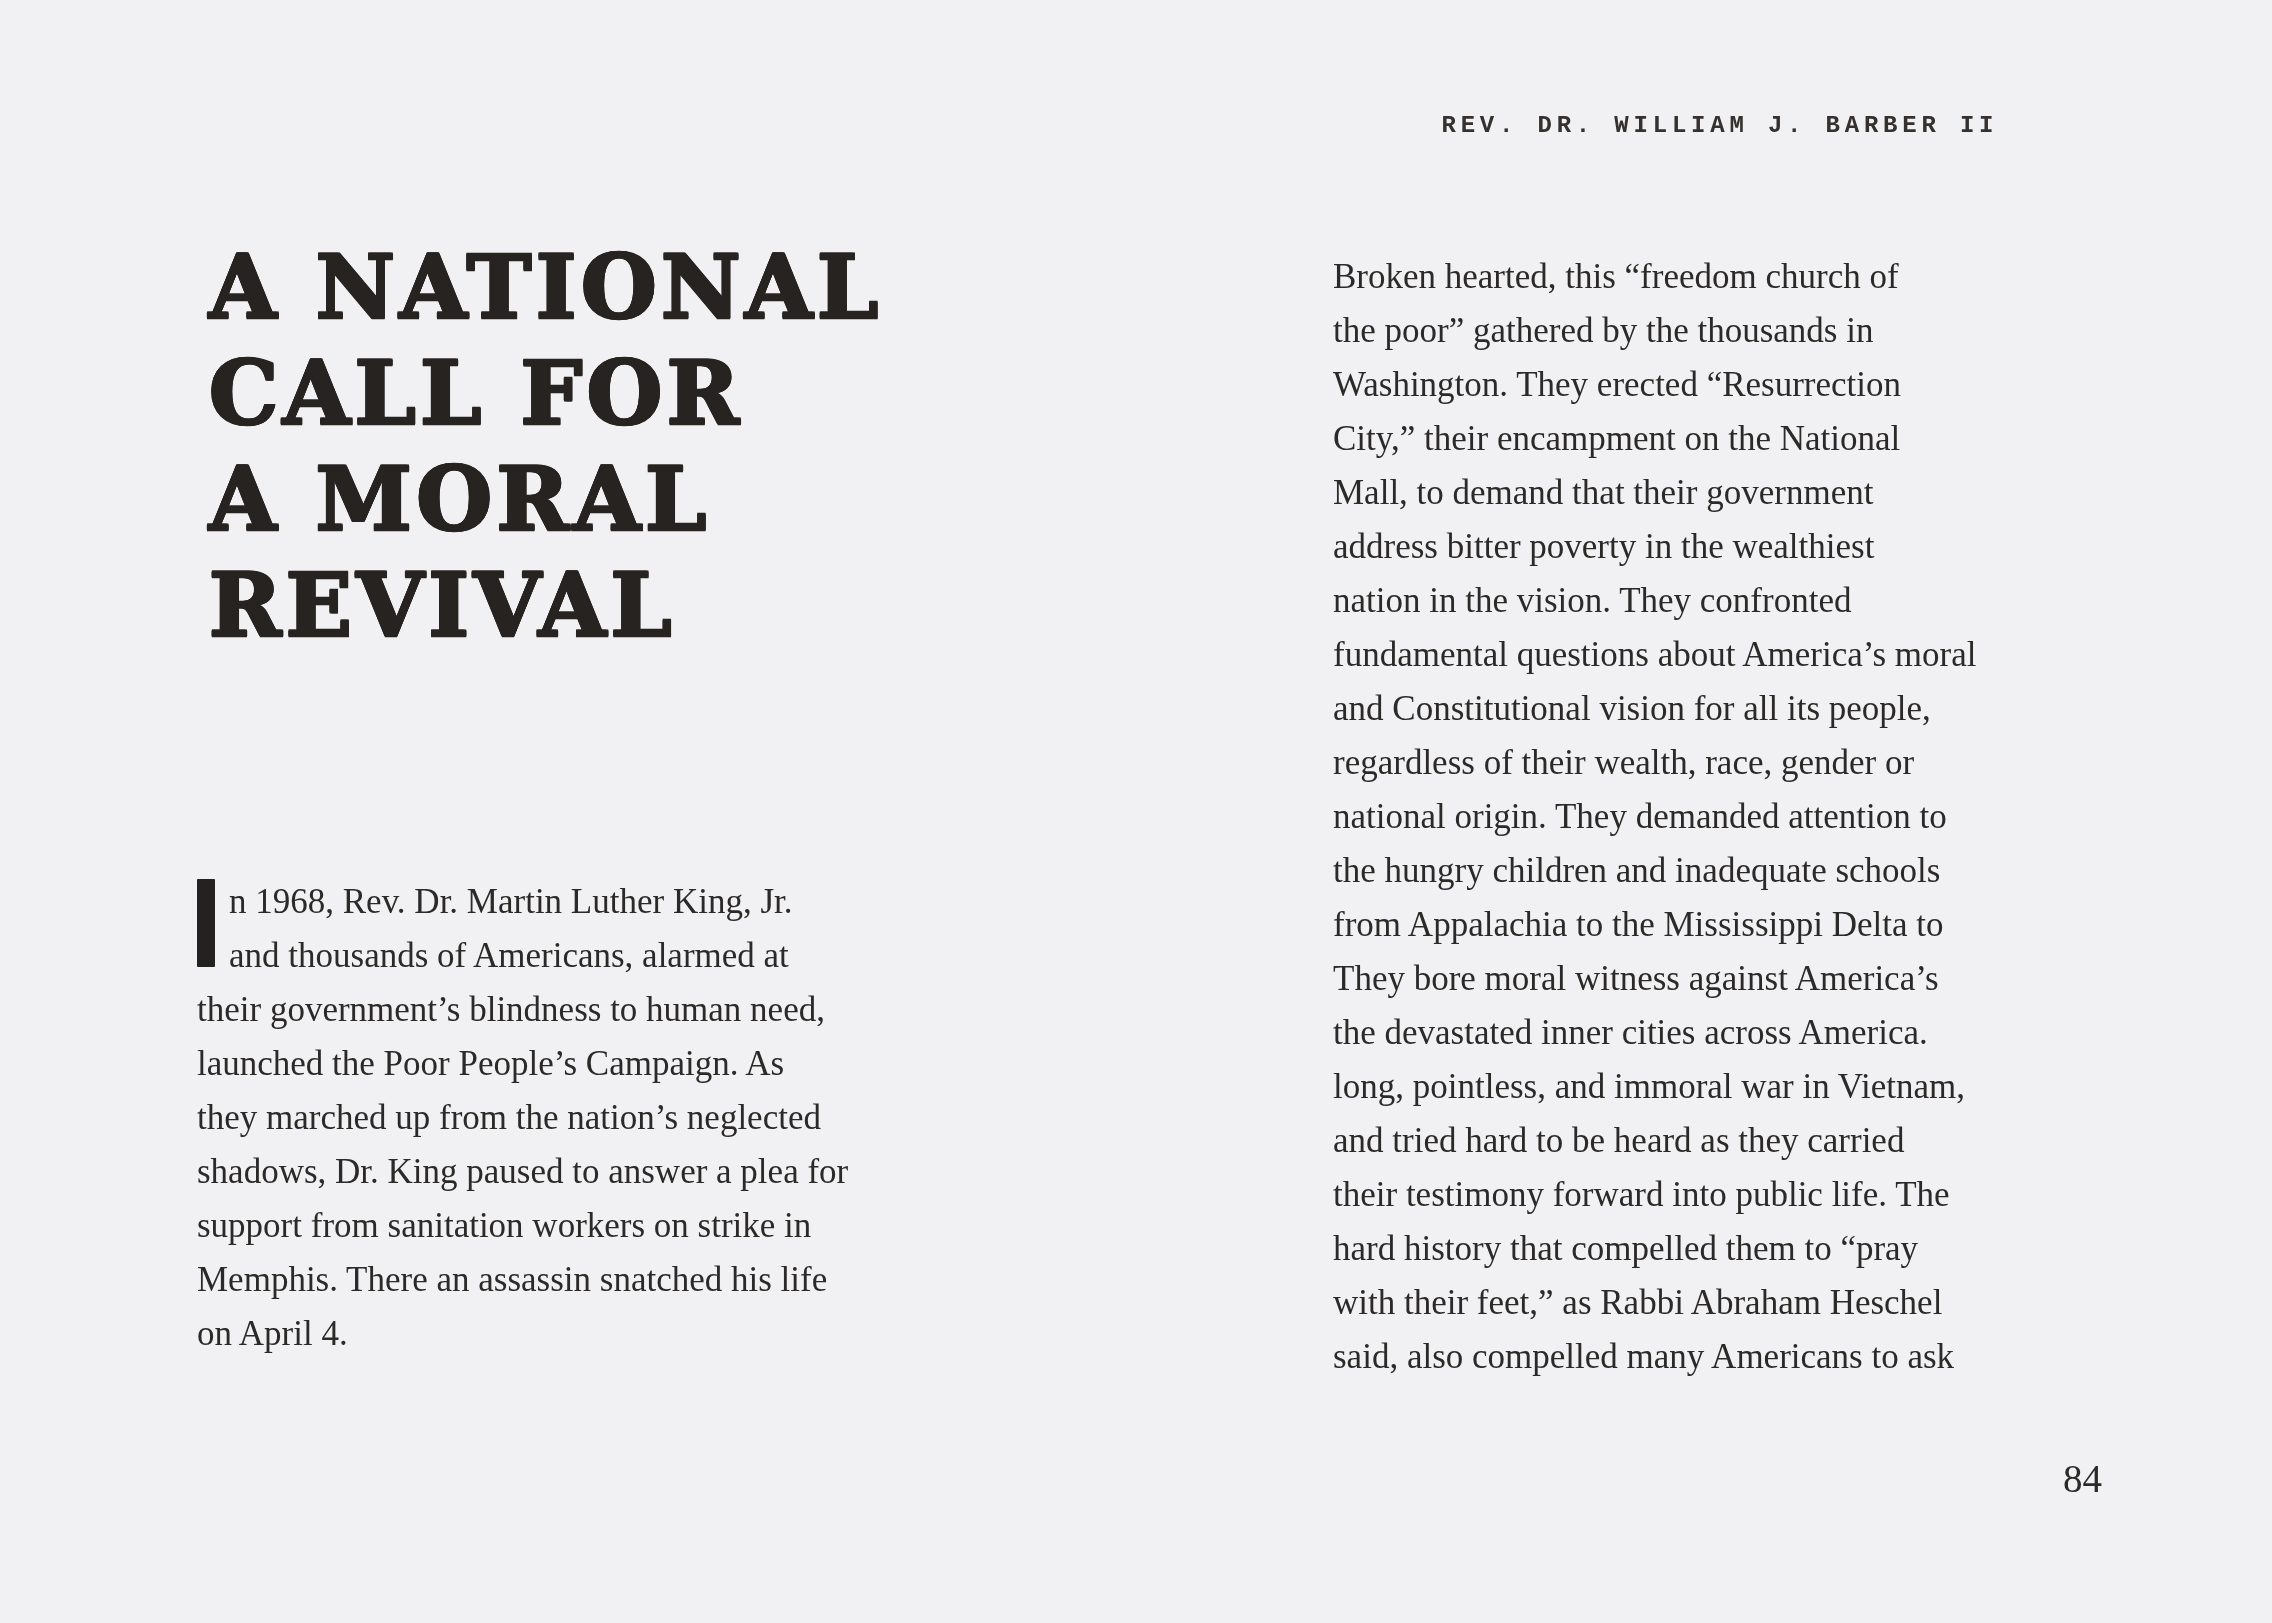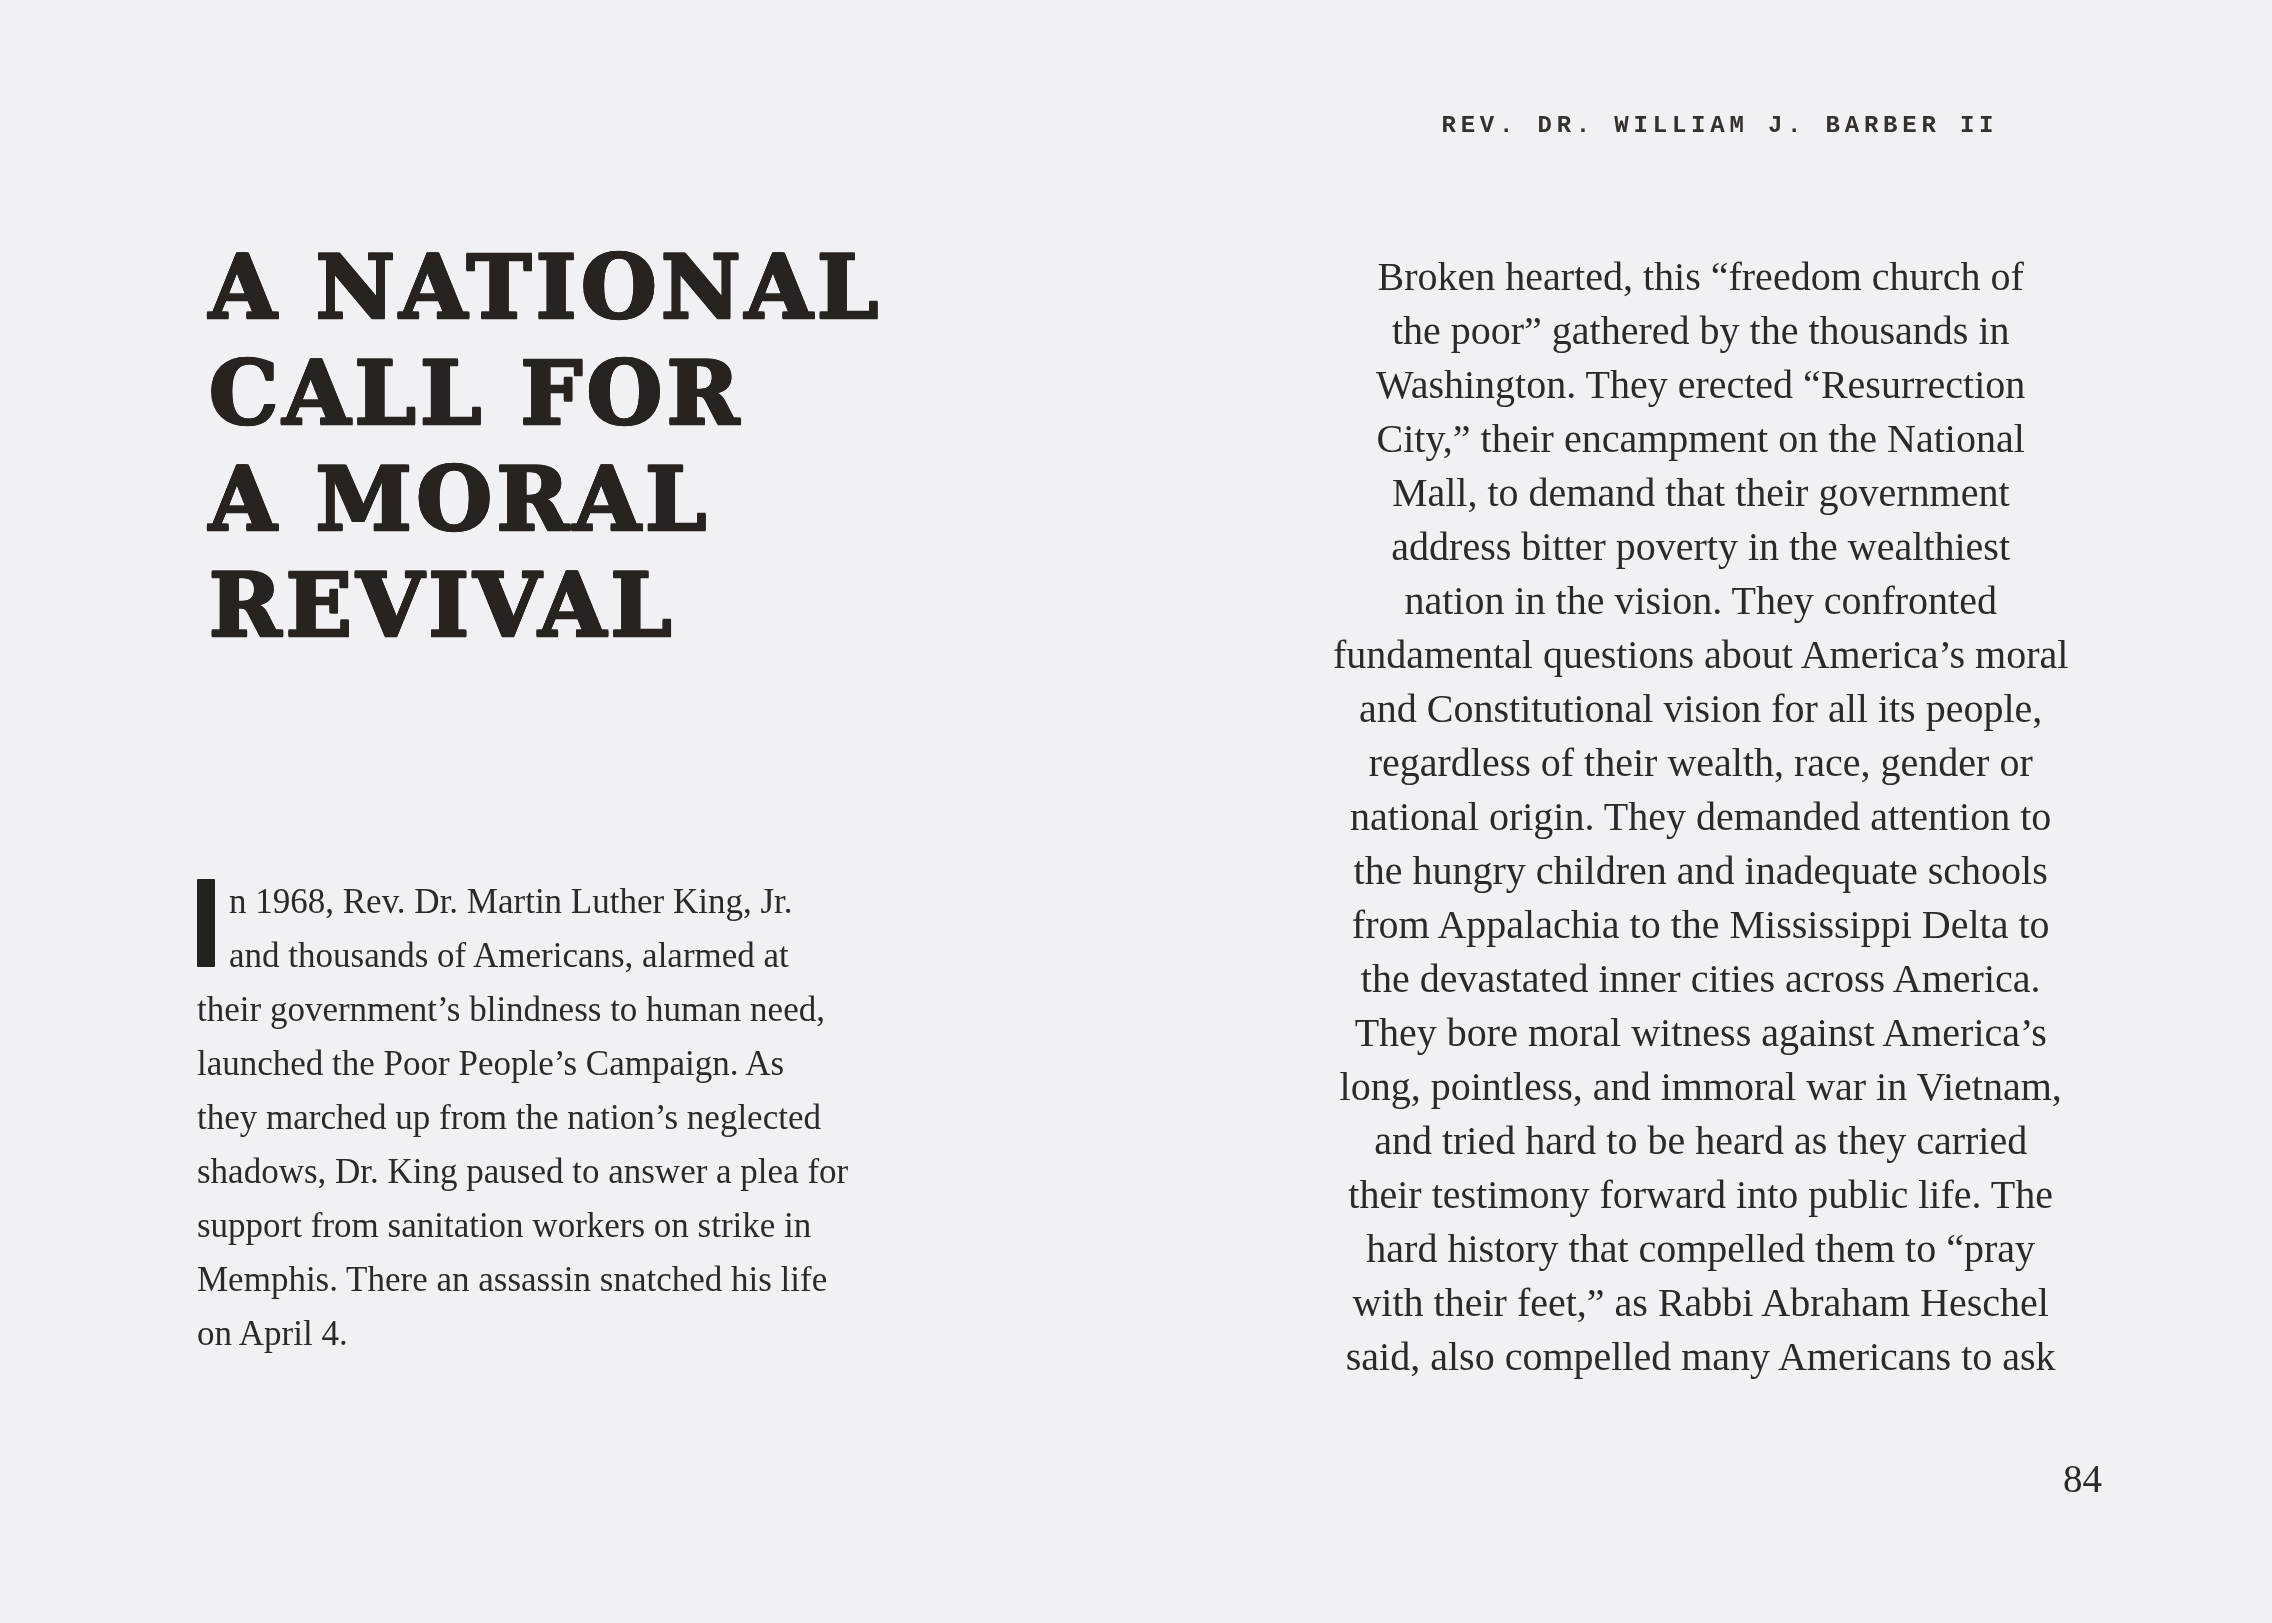--- a/index.html
+++ b/index.html
@@ -76,25 +76,24 @@
     font-size: 24px;
     letter-spacing: 4.8px;
     text-indent: 4.8px;
     color: #34312e;
     white-space: nowrap;
   }
   .body-right {
     position: absolute;
     top: 250px;
     left: 0;
-    font-size: 40px;
+    font-size: 35px;
     line-height: 54px;
     color: #2c2a28;
     white-space: nowrap;
-    text-align: center;
   }
   .page-number {
     position: absolute;
     top: 1456px;
     left: 0;
     width: 100%;
     text-align: right;
     font-size: 39px;
     color: #2c2a28;
   }
@@ -136,22 +135,22 @@
       <div class="line">City,” their encampment on the National</div>
       <div class="line">Mall, to demand that their government</div>
       <div class="line">address bitter poverty in the wealthiest</div>
       <div class="line">nation in the vision. They confronted</div>
       <div class="line">fundamental questions about America’s moral</div>
       <div class="line">and Constitutional vision for all its people,</div>
       <div class="line">regardless of their wealth, race, gender or</div>
       <div class="line">national origin. They demanded attention to</div>
       <div class="line">the hungry children and inadequate schools</div>
       <div class="line">from Appalachia to the Mississippi Delta to</div>
+      <div class="line">They bore moral witness against America’s</div>
       <div class="line">the devastated inner cities across America.</div>
-      <div class="line">They bore moral witness against America’s</div>
       <div class="line">long, pointless, and immoral war in Vietnam,</div>
       <div class="line">and tried hard to be heard as they carried</div>
       <div class="line">their testimony forward into public life. The</div>
       <div class="line">hard history that compelled them to “pray</div>
       <div class="line">with their feet,” as Rabbi Abraham Heschel</div>
       <div class="line">said, also compelled many Americans to ask</div>
     </div>
 
     <div class="page-number">84</div>
   </section>

